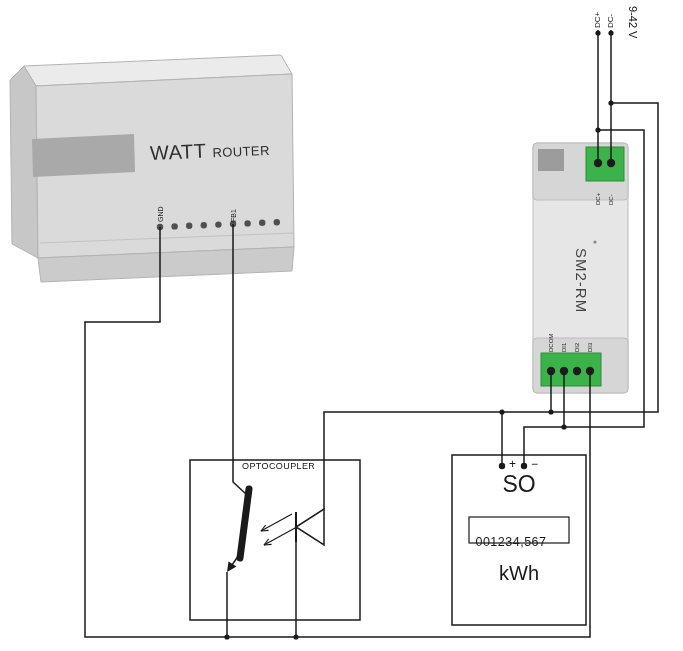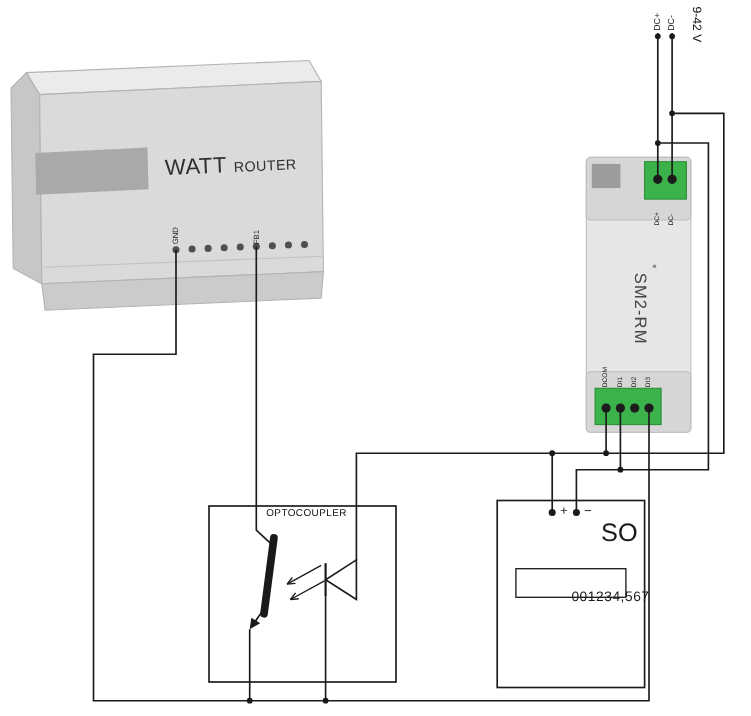--- a/index.html
+++ b/index.html
@@ -11,21 +11,21 @@
   .vtcw{transform-origin:left top;transform:rotate(90deg);}     
   .router-title{font-size:20px;color:#2f2f2f;letter-spacing:.5px;
                 transform:rotate(-2.5deg);transform-origin:left center;}
   .router-title .sub{font-size:13px;margin-left:6px;letter-spacing:.4px;}
   .tiny6{font-size:6px;color:#222;}
   .tiny7{font-size:7px;color:#222;}
   .tiny8{font-size:8px;color:#111;}
   .volt{font-size:11px;color:#111;}
   .module-name{font-size:15px;letter-spacing:1px;color:#454545;}
   .opto-lbl{font-size:9px;letter-spacing:.4px;color:#111;}
-  .center-box{text-align:center;padding-left:44px;}
+  .center-box{text-align:center;}
   .so-name{font-size:23px;}
   .counter{font-size:12.5px;letter-spacing:.5px;}
   .kwh{font-size:20px;}
   .pm{font-size:12px;}
 </style>
 </head>
 <body>
 
 <div class="stage">
 
@@ -138,14 +138,15 @@
   <div class="lbl tiny6 vt" style="left:580px;top:346px;">DI2</div>
   <div class="lbl tiny6 vt" style="left:593px;top:346px;">DI3</div>
 
   <div class="lbl opto-lbl" style="left:242px;top:462px;">OPTOCOUPLER</div>
 
   <div class="lbl pm" style="left:509px;top:458px;">+</div>
   <div class="lbl pm" style="left:531px;top:458px;">−</div>
 
   <div class="lbl so-name center-box" style="left:452px;top:473px;width:134px;">SO</div>
   <div class="lbl counter center-box" style="left:469px;top:536px;width:84px;">001234,567</div>
+  <div class="lbl kwh center-box" style="left:452px;top:563px;width:134px;">kWh</div>
 
 </div>
 
 </body></html>

